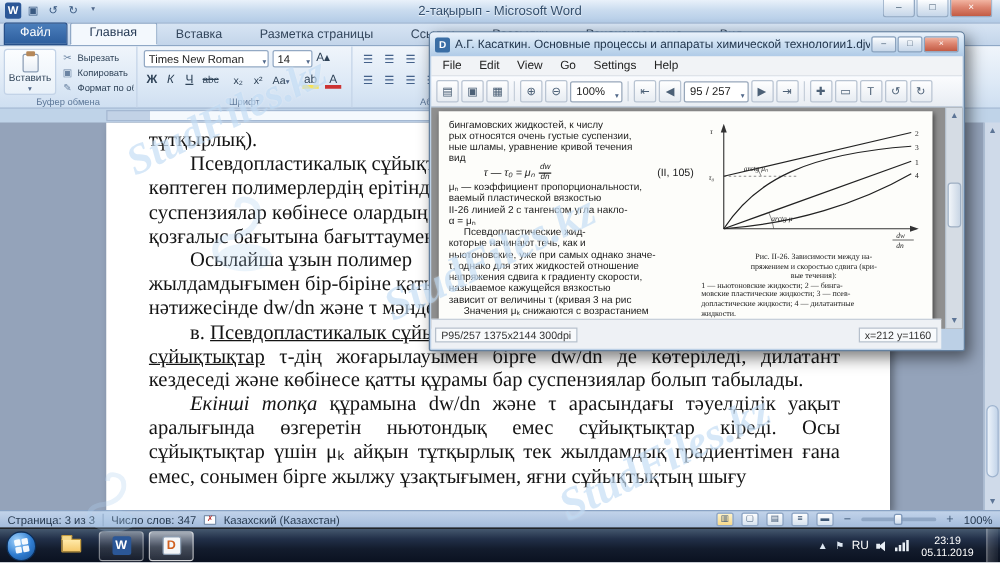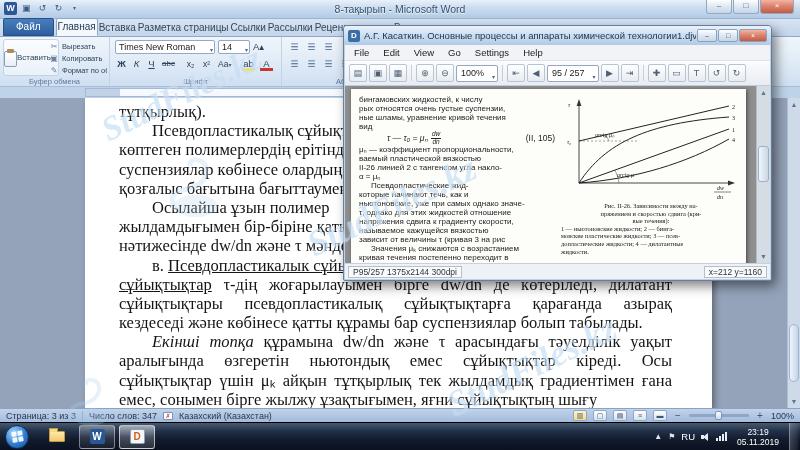--- a/index.html
+++ b/index.html
@@ -12,28 +12,28 @@
   .w-titlebar{position:absolute;left:0;top:0;right:0;height:19px;background:linear-gradient(#e9f1fa,#cadcef 45%,#b3cbe6);border-bottom:1px solid #9db4d0}
   .qat{position:absolute;left:4px;top:2px;display:flex;align-items:center;gap:3px}
   .qat-ic{font-size:9px;color:#3a5a82;width:13px;height:13px;line-height:13px;text-align:center}
   .word-logo{background:#2b5797;color:#fff;font-weight:bold;border-radius:2px}
   .w-title{position:absolute;left:100px;right:100px;top:3px;text-align:center;font-size:10.5px;color:#35506e;text-shadow:0 1px 1px #fff;white-space:nowrap;overflow:hidden}
   .winbtns{position:absolute;right:6px;top:0;display:flex}
   .wbtn{width:26px;height:14px;font-size:8px;line-height:12px;text-align:center;color:#40586f;background:linear-gradient(#fdfeff,#dfe8f2 50%,#c6d6e9);border:1px solid #93a9c2;border-top:none;border-radius:0 0 3px 3px;margin-left:1px}
   .wbtn.close{background:linear-gradient(#f2b5a2,#dd8570 45%,#c25a43);color:#fff;width:34px}
 
   .w-tabs{position:absolute;left:0;top:19px;right:0;height:18px;background:linear-gradient(#d7e4f3,#c3d5ea);border-bottom:1px solid #8fa8c6;display:flex;align-items:flex-end;padding-left:3px}
-  .tab{font-size:10px;color:#33465c;padding:2px 1px 3px;border-radius:2px 2px 0 0;white-space:nowrap}
+  .tab{font-size:10px;color:#33465c;padding:2px 15px 3px;border-radius:2px 2px 0 0;white-space:nowrap}
   .tab.file{background:linear-gradient(#4a7ebb,#2d5e9e);color:#fff;border:1px solid #27508a;margin-right:2px;padding:2px 12px 3px}
   .tab.active{background:#f3f8fd;border:1px solid #8fa8c6;border-bottom-color:#f3f8fd;color:#1f3450}
 
   .w-ribbon{position:absolute;left:0;top:37px;right:0;height:50px;background:linear-gradient(#f0f5fb,#dde9f6 60%,#cfdfF1);border-bottom:1px solid #a9bdd6;overflow:hidden}
   .grp{position:absolute;top:0;height:50px;border-right:1px solid #c3d3e7}
   .grp-label{position:absolute;left:0;right:0;bottom:1px;text-align:center;font-size:7.5px;color:#5e7899;white-space:nowrap}
-  .paste-btn{position:absolute;left:3px;top:2px;width:56px;height:37px;display:flex;flex-direction:row;align-items:center;font-size:8px;color:#2f4358;border:1px solid #c3d3e7;border-radius:3px;background:linear-gradient(#fbfdff,#e9f1f9)}
+  .paste-btn{position:absolute;left:3px;top:2px;width:42px;height:37px;display:flex;flex-direction:column;align-items:center;font-size:8px;color:#2f4358;border:1px solid #c3d3e7;border-radius:3px;background:linear-gradient(#fbfdff,#e9f1f9)}
   .clip-ic{width:13px;height:16px;background:linear-gradient(#fff,#e8eef6);border:1px solid #8b9db5;border-radius:2px;position:relative;margin-top:3px}
   .clip-ic:before{content:"";position:absolute;left:2px;top:-3px;width:7px;height:4px;background:#b5885a;border-radius:1px}
   .caret{font-size:6px;color:#51688a}
   .mini-col{position:absolute;left:49px;top:3px;width:58px}
   .mini{display:flex;align-items:center;gap:3px;font-size:7.5px;color:#2f4358;height:12px;white-space:nowrap;overflow:hidden}
   .mi{font-size:8px;width:10px;text-align:center;color:#6b84a3;flex:none}
   .combo{position:absolute;height:14px;background:#fff;border:1px solid #93a9c4;border-radius:2px;font-size:9px;color:#222;padding:0 11px 0 3px;line-height:12px;white-space:nowrap;overflow:hidden}
   .combo .dd{position:absolute;right:1px;top:3px;font-size:6px;color:#51688a}
   .fbtn{position:absolute;height:14px;min-width:13px;text-align:center;font-size:9.5px;color:#2f4358;line-height:14px;white-space:nowrap}
   .b{font-weight:bold}.i{font-style:italic}.u{text-decoration:underline}.st{text-decoration:line-through}
@@ -91,21 +91,21 @@
   .dfrac .num{border-bottom:1px solid #222;padding:0 1px}
   .eq-tag{position:absolute;right:2px;font-style:normal}
   .dv-col-right{position:absolute;left:210px;top:4px;width:180px}
   .fig-svg{display:block}
   .ft{font-family:"Liberation Serif",serif;font-size:6px;fill:#222}
   .fti{font-style:italic}
   .d-caption{margin-top:3px;font-family:"Liberation Serif",serif;font-size:6.4px;line-height:7.6px;color:#1b1b1b}
   .capc{text-align:center}
   .d-scrollv{position:absolute;right:0;top:0;width:14px;bottom:0;background:#d5dce4;border-left:1px solid #b4bfcc}
   .d-thumb{position:absolute;left:1px;right:1px;top:60px;height:36px;background:linear-gradient(90deg,#f2f6fa,#c9d6e5);border:1px solid #9fb0c4;border-radius:3px}
-  .d-status{position:absolute;left:1px;right:1px;bottom:1px;height:16px;background:#eef1f5;border-top:1px solid #c8d0da;display:flex;align-items:center;font-size:8.5px;color:#333;padding:0 3px;gap:8px}
+  .d-status{position:absolute;left:1px;right:18px;bottom:1px;height:24px;background:#eef1f5;border-top:1px solid #c8d0da;display:flex;align-items:center;font-size:8.5px;color:#333;padding:0 3px;gap:8px}
   .d-field{border:1px solid #b6c0cc;background:#f8fafc;height:12px;line-height:10px;padding:0 4px;white-space:nowrap}
   .d-status .spacer{flex:1}
 
   
   #taskbar{position:absolute;left:0;top:422px;width:800px;height:28px;background:linear-gradient(#46596f,#223049 30%,#131c2d 60%,#0a1120);border-top:1px solid #000;display:flex;align-items:center;z-index:50}
   .orb{width:24px;height:24px;border-radius:50%;margin:0 8px 0 5px;background:radial-gradient(circle at 35% 30%,#a6d7ff,#2f7cd0 55%,#174f91);border:1px solid #0c2d57;position:relative;flex:none}
   .flag{position:absolute;left:6px;top:5px;width:12px;height:12px;transform:rotate(-10deg)}
   .flag i{position:absolute;width:5px;height:5px;background:rgba(255,255,255,.93);border-radius:1px}
   .flag i:nth-child(1){left:0;top:0}.flag i:nth-child(2){left:6px;top:0}
   .flag i:nth-child(3){left:0;top:6px}.flag i:nth-child(4){left:6px;top:6px}
@@ -140,21 +140,21 @@
 
   <div id="word">
     <div class="w-titlebar">
       <div class="qat">
         <span class="qat-ic word-logo">W</span>
         <span class="qat-ic">▣</span>
         <span class="qat-ic">↺</span>
         <span class="qat-ic">↻</span>
         <span class="qat-ic caret">▾</span>
       </div>
-      <div class="w-title">8-тақырып - Microsoft Word</div>
+      <div class="w-title">2-тақырып - Microsoft Word</div>
       <div class="winbtns">
         <span class="wbtn">–</span>
         <span class="wbtn">□</span>
         <span class="wbtn close">×</span>
       </div>
     </div>
 
     <div class="w-tabs">
       <span class="tab file">Файл</span>
       <span class="tab active">Главная</span>
@@ -234,21 +234,20 @@
           <div class="dl">тұтқырлық).</div>
           <div class="dl ind">Псевдопластикалық сұйықтық</div>
           <div class="dl">көптеген полимерлердің ерітінділ</div>
           <div class="dl">суспензиялар көбінесе олардың бе</div>
           <div class="dl">қозғалыс бағытына бағыттаумен с</div>
           <div class="dl ind">Осылайша ұзын полимер</div>
           <div class="dl">жылдамдығымен бір-біріне қатысты</div>
           <div class="dl">нәтижесінде dw/dn және τ мәндері бір</div>
           <div class="dl ind"><span>в. </span><span class="ul">Псевдопластикалык сұйы</span></div>
           <div class="dl jl"><span class="ul">сұйықтықтар</span><span> τ-дің жоғарылауымен бірге dw/dn де көтеріледі, дилатант</span></div>
-          <div class="dl jl">сұйықтықтары псевдопластикалық сұйықтықтарға қарағанда азырақ</div>
           <div class="dl">кездеседі және көбінесе қатты құрамы бар суспензиялар болып табылады.</div>
           <div class="dl jl ind"><span class="it">Екінші топқа</span><span> құрамына dw/dn және τ арасындағы тәуелділік уақыт</span></div>
           <div class="dl jl">аралығында өзгеретін ньютондық емес сұйықтықтар кіреді. Осы</div>
           <div class="dl jl">сұйықтықтар үшін μₖ айқын тұтқырлық тек жылдамдық градиентімен ғана</div>
           <div class="dl">емес, сонымен бірге жылжу ұзақтығымен, яғни сұйықтықтың шығу</div>
         </div>
       </div>
     </div>
 
     <div class="w-scroll">

